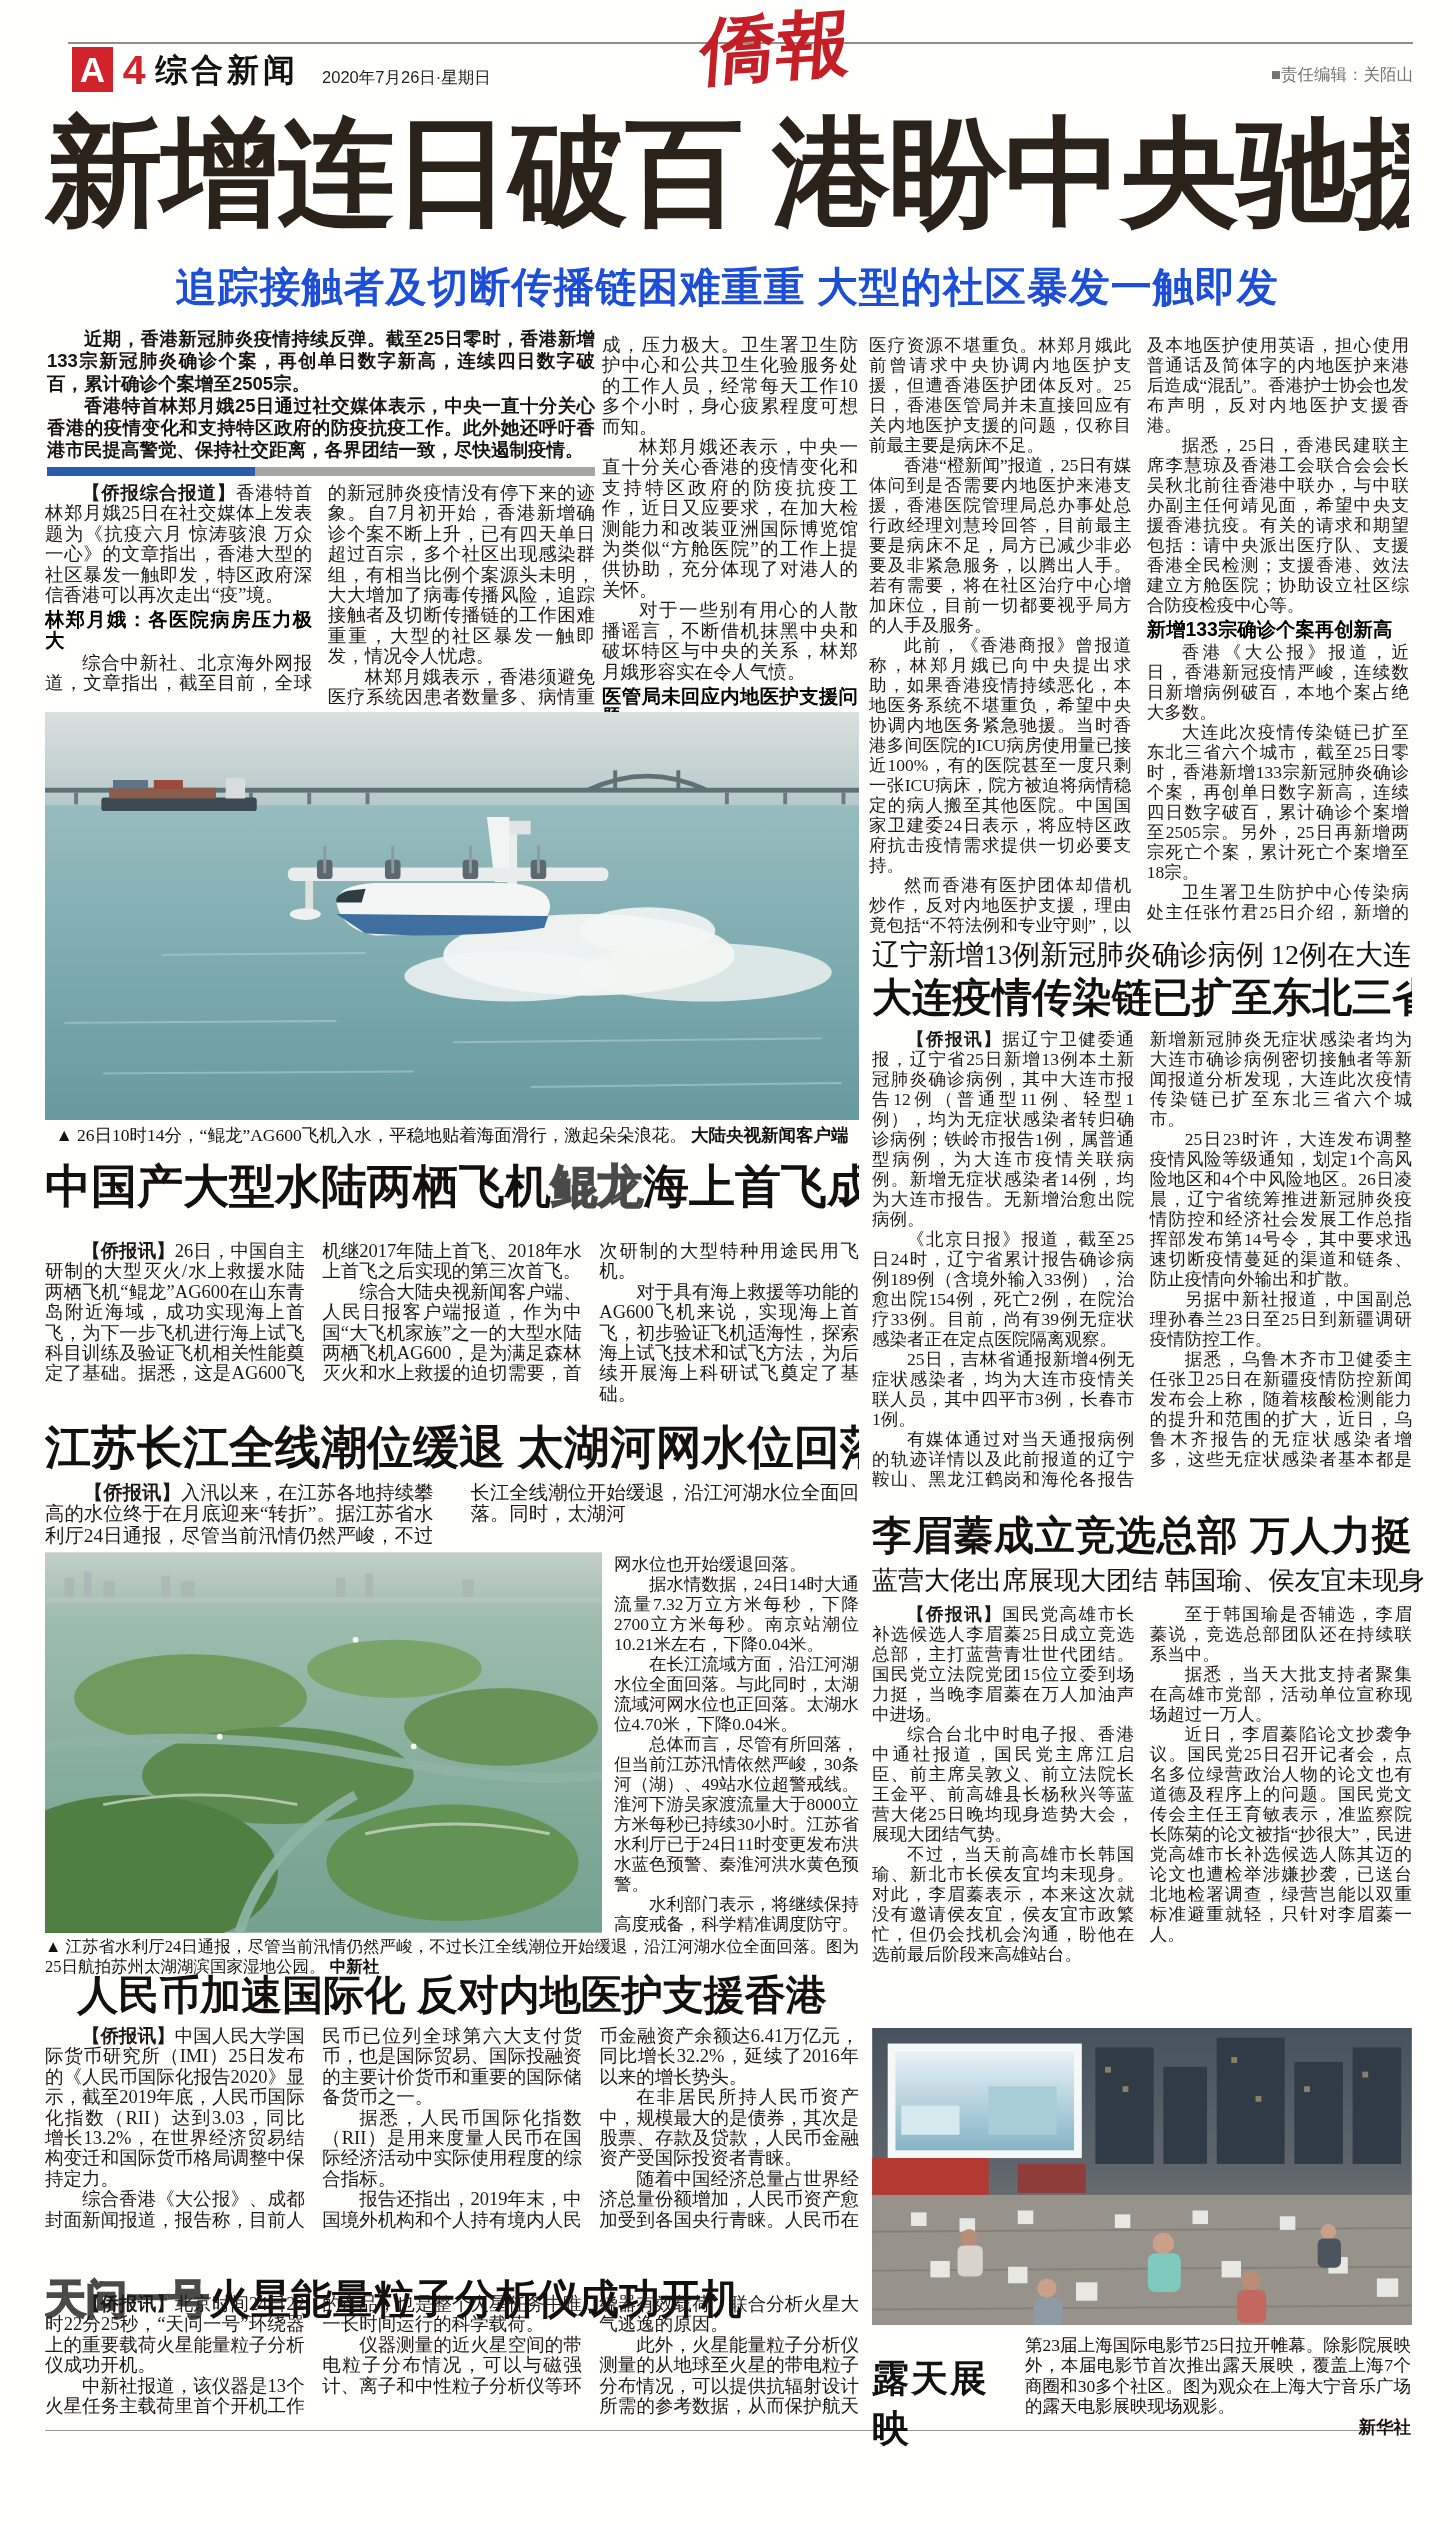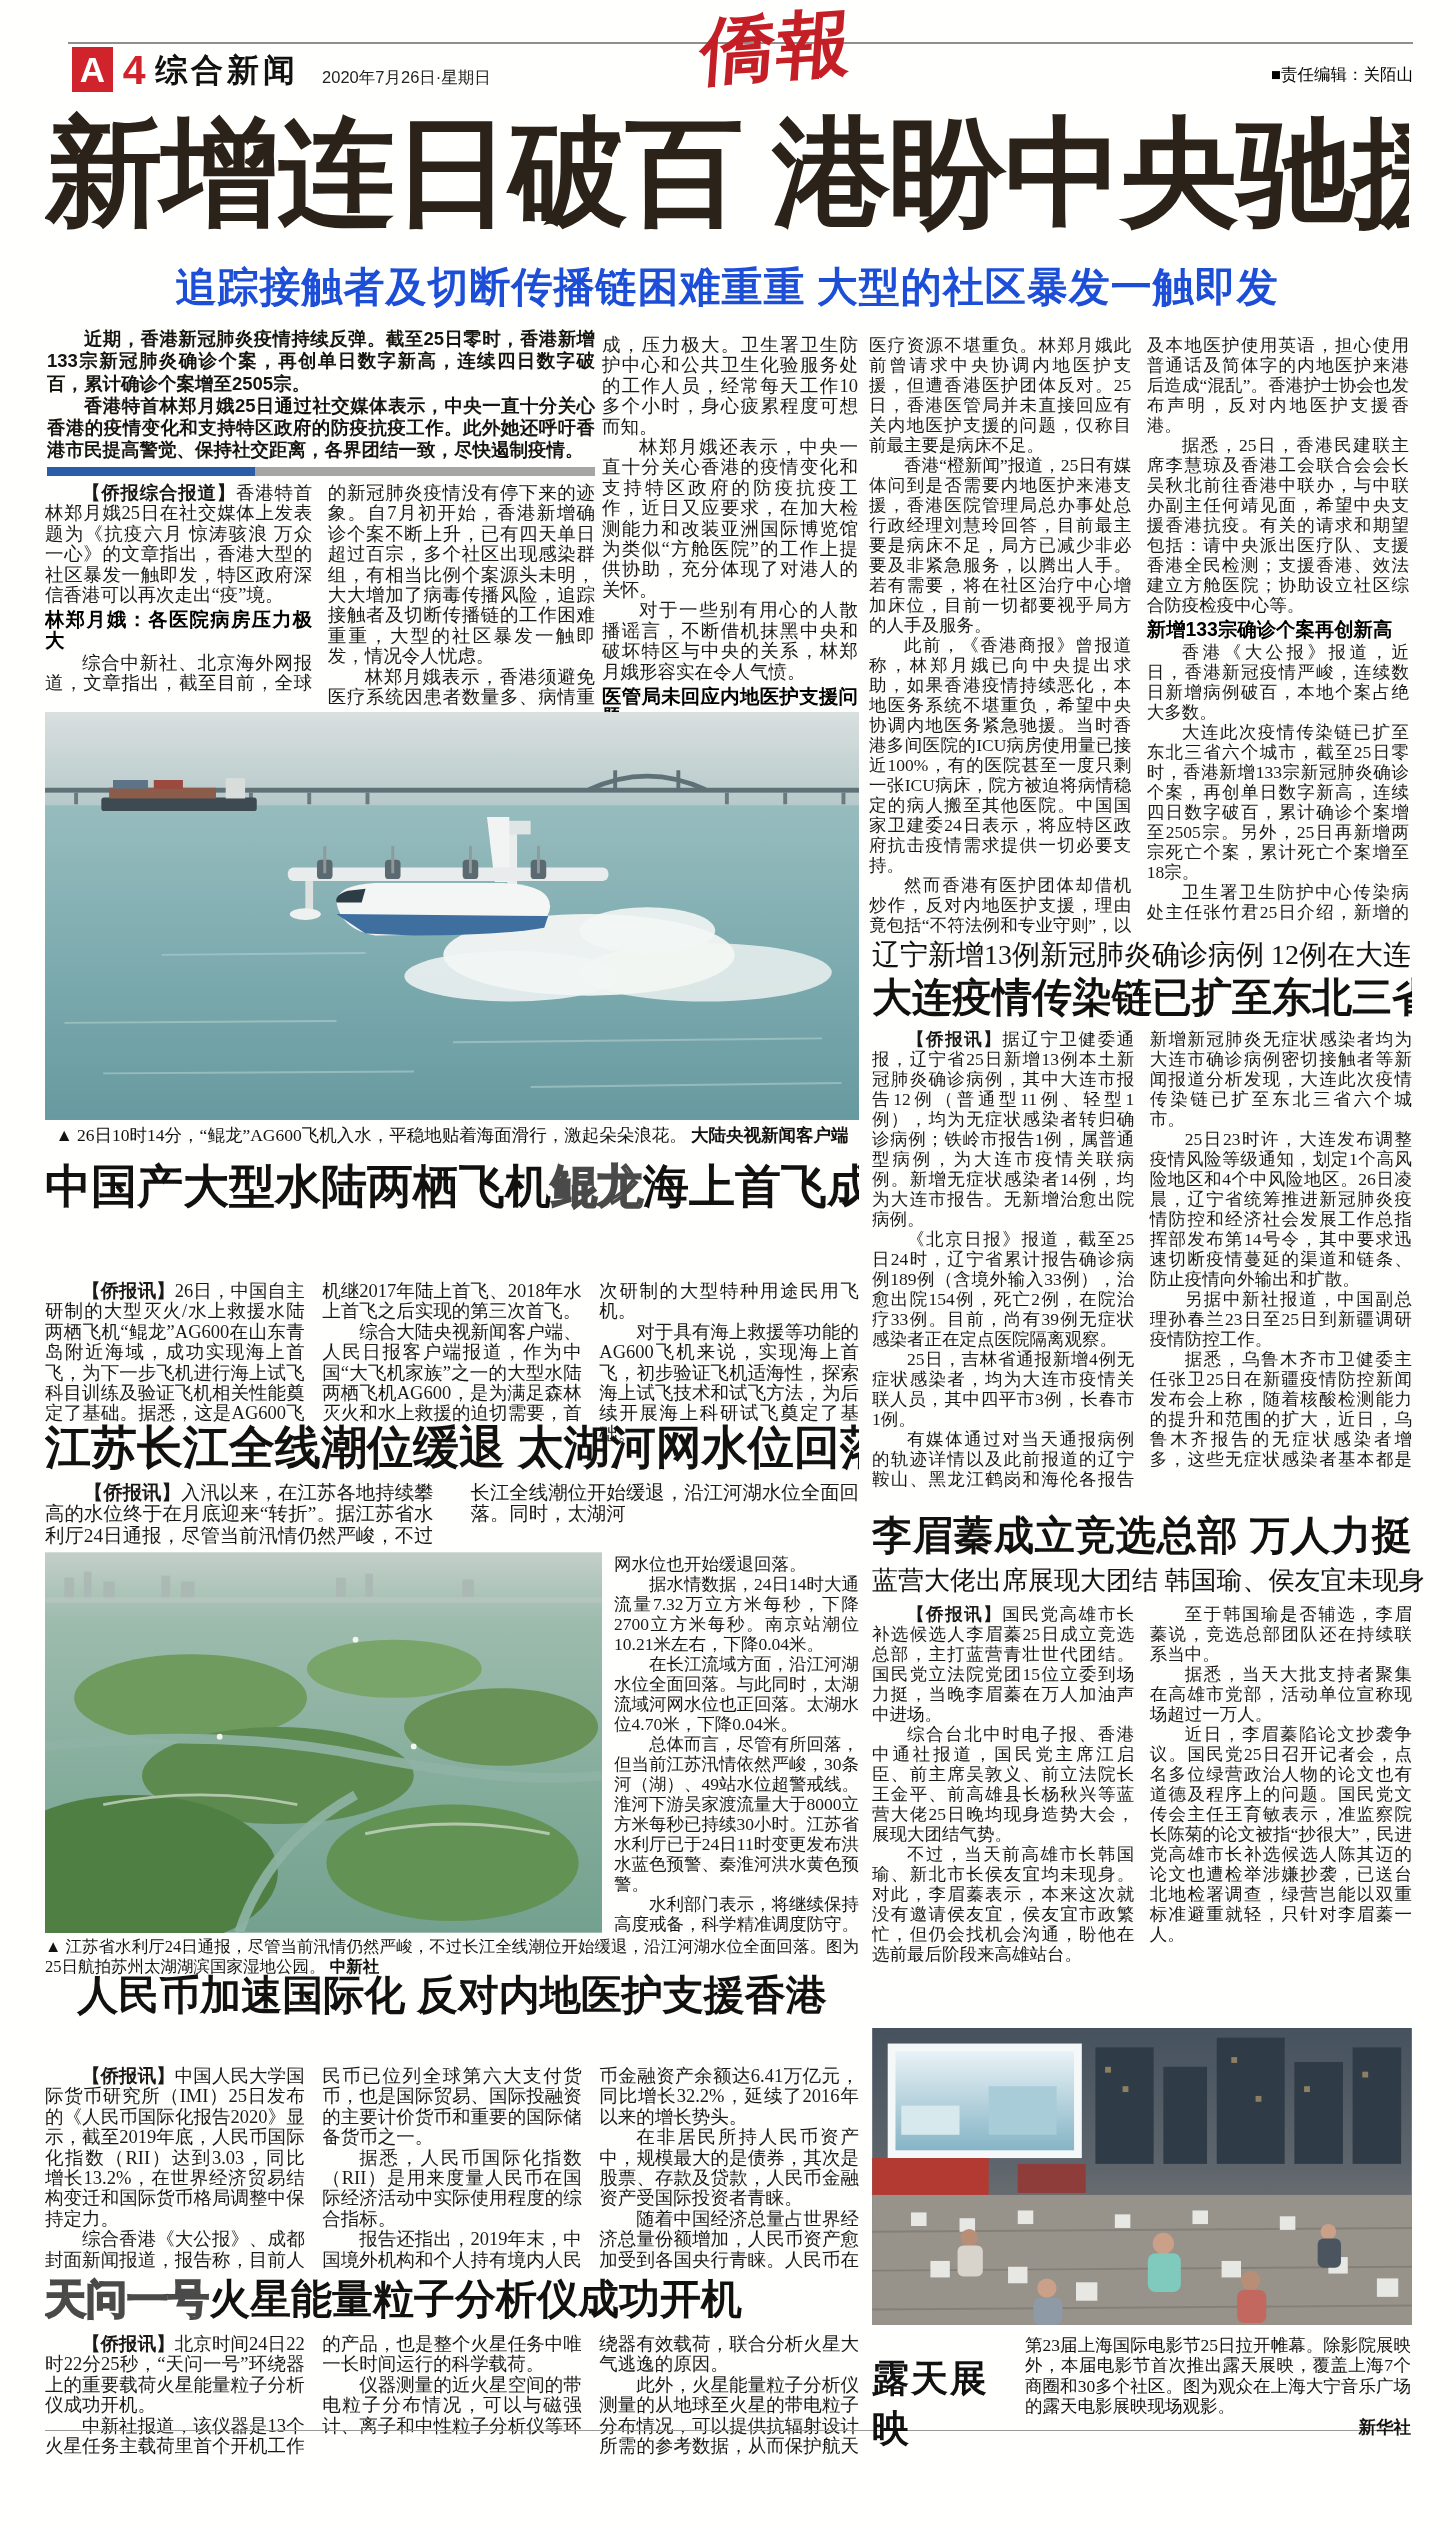--- a/index.html
+++ b/index.html
@@ -10,21 +10,21 @@
   
   .rule-top{left:68px;top:42px;width:1345px;height:1.9px;background:#8f8f8f;}
   .pagetag{left:72px;top:47px;display:flex;align-items:flex-end;gap:9.7px;font-family:"Liberation Sans",sans-serif;}
   .abox{width:41px;height:45px;background:#d0232b;color:#fff;font-size:35px;font-weight:bold;
         display:flex;align-items:center;justify-content:center;}
   .pno{color:#d0232b;font-size:41px;font-weight:bold;line-height:43px;}
   .section{font-size:32px;font-weight:900;letter-spacing:3.9px;color:#111;line-height:43px;}
   .pdate{font-size:16.5px;color:#222;line-height:29px;margin-left:13.6px;}
   .masthead{left:680px;top:7.8px;width:194px;text-align:center;color:#c41f27;font-weight:900;
             font-size:74px;line-height:78px;transform:skewX(-8deg) rotate(-4deg);letter-spacing:1.9px;}
-  .editor{left:1170px;top:64px;width:243px;text-align:right;font-size:16.5px;color:#000000;
+  .editor{left:1170px;top:64px;width:243px;text-align:right;font-size:16.5px;color:#737373;
           font-family:"Liberation Sans",sans-serif;}
 
   
   .mainhead{left:45px;top:91px;width:1364px;height:167px;overflow:hidden;
             font-family:"Liberation Sans",sans-serif;font-weight:900;color:#2b2219;
             font-size:118px;line-height:163px;white-space:nowrap;
             text-align:justify;text-align-last:justify;letter-spacing:-1.9px;}
   .subhead{left:45px;top:260px;width:1364px;font-size:41px;font-weight:bold;color:#1d4ed8;
            text-align:center;letter-spacing:1px;}
 
@@ -35,21 +35,21 @@
   .introbar{left:47px;top:467px;width:548px;height:8.7px;
             background:linear-gradient(to right,#2a5ca8 0 38%,#a6a6a6 38% 100%);}
 
   .art{font-size:18.5px;line-height:20.4px;text-align:justify;color:#1b1916;overflow:hidden;}
   .art p{margin:0;text-indent:2em;}
   .art p.noind{text-indent:0;}
   .art p b{font-family:Liberation Serif, serif;}
   .art h4{margin:3.9px 0 2.9px 0;font-family:"Liberation Sans",sans-serif;font-size:19.4px;
           color:#000;text-indent:0;}
   .c2{column-count:2;column-gap:15.5px;}
-  .c3{column-count:3;column-gap:17.5px;margin-top:40px;}
+  .c3{column-count:3;column-gap:17.5px;}
   .sm{font-size:17.5px;line-height:20px;}
 
   .blockA{left:45px;top:483px;width:550px;height:229px;}
   .blockB{left:602px;top:335px;width:256px;height:377px;}
   .blockC{left:869px;top:335px;width:540px;height:600px;}
 
   
   .photo{overflow:hidden;}
   .photo1{left:45px;top:712px;width:814px;height:408px;}
   .photo2{left:45px;top:1552px;width:557px;height:381px;}

